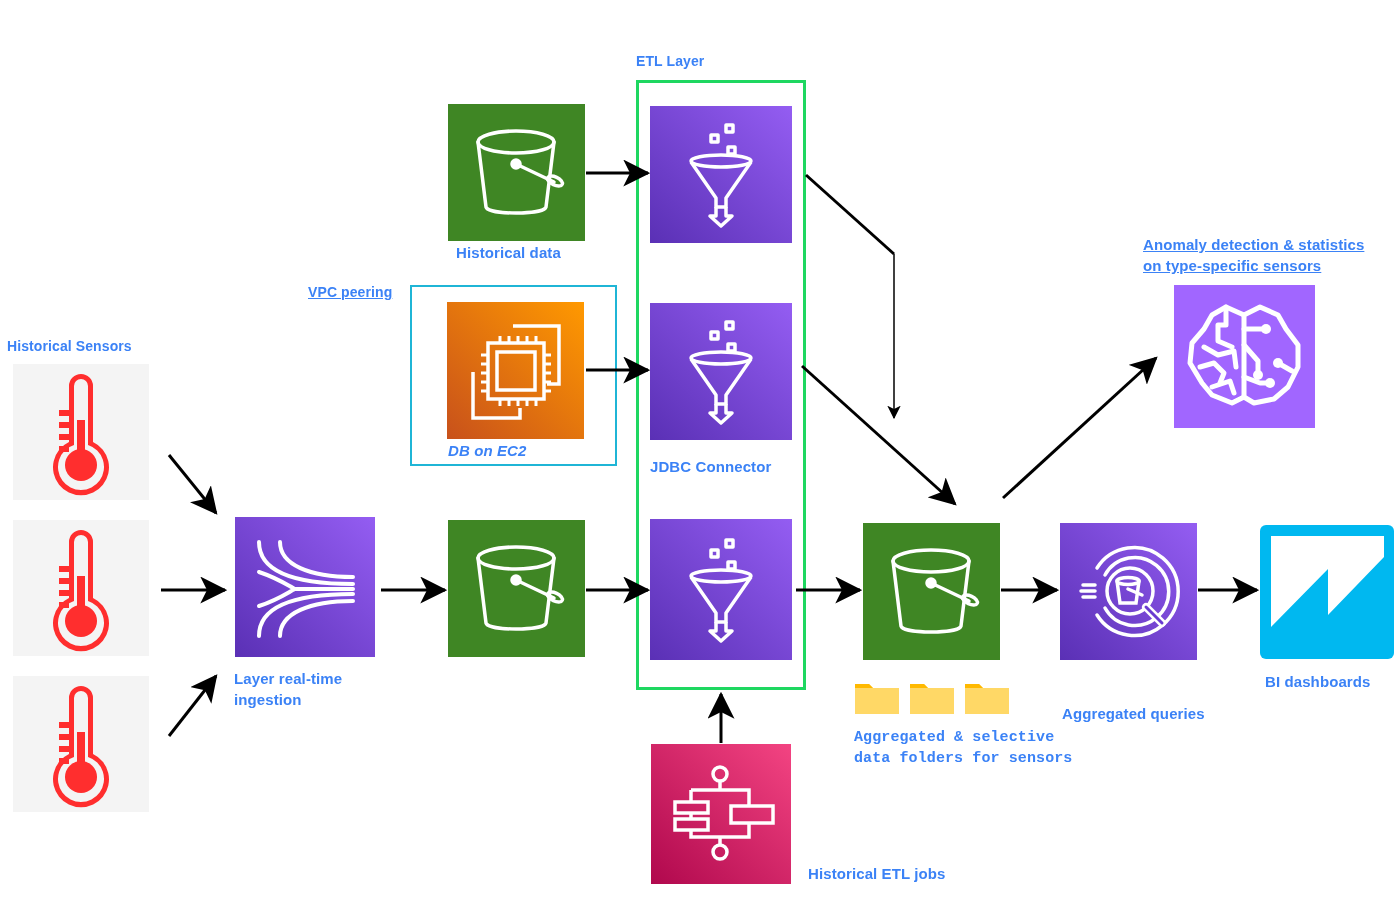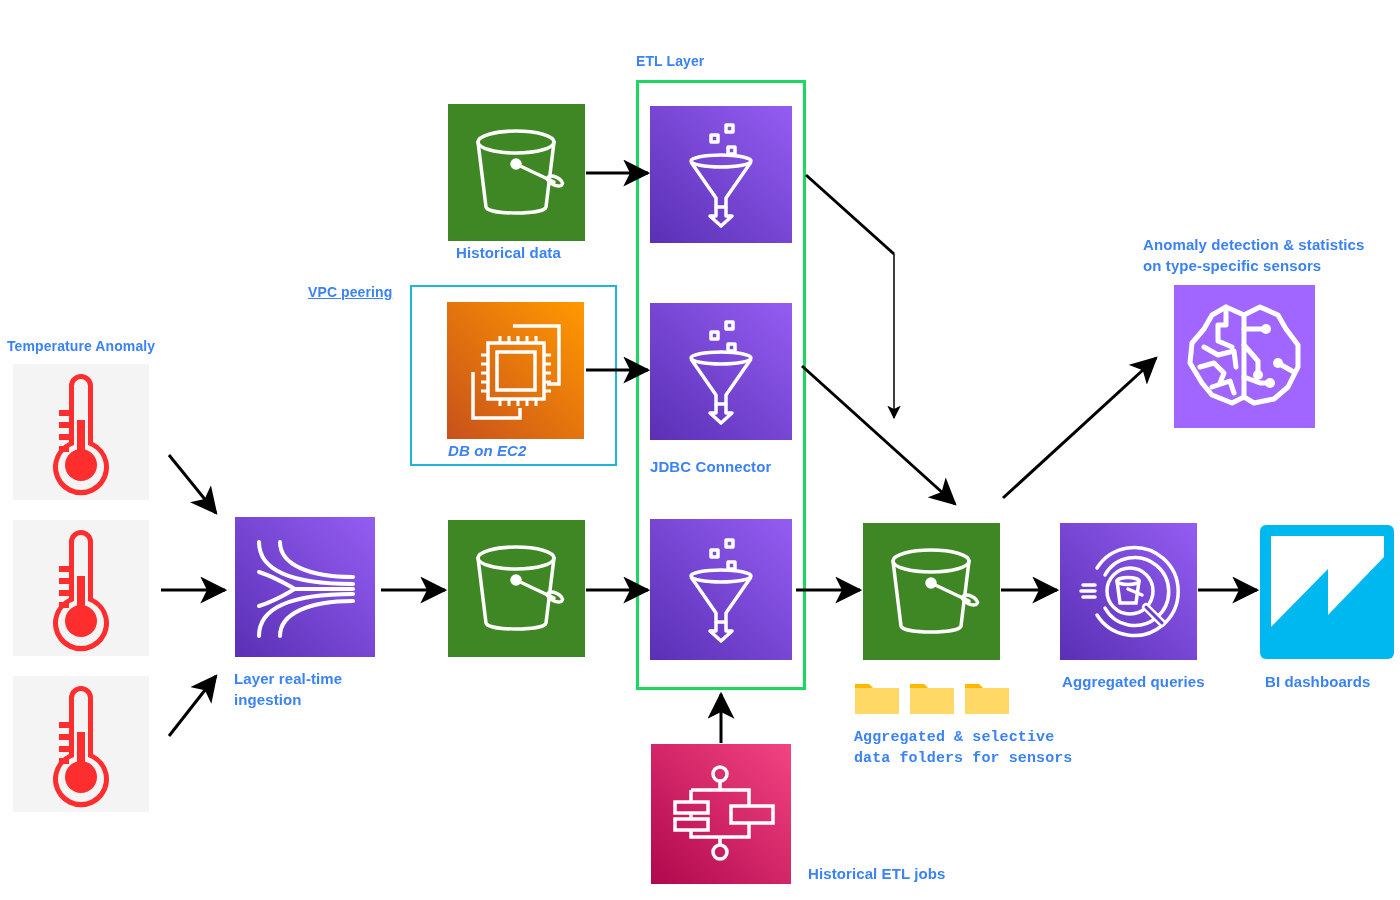--- a/index.html
+++ b/index.html
@@ -35,21 +35,21 @@
     </marker>
   </defs>
 </svg>
 
 <div class="group-box" style="left:636px; top:80px; width:170px; height:610px; border:3px solid #1ed760;"></div>
 <div class="label" style="left:636px; top:51px; font-size:14px;">ETL Layer</div>
 
 <div class="group-box" style="left:410px; top:285px; width:207px; height:181px; border:2px solid #1fb5d6;"></div>
 <div class="label" style="left:308px; top:282px; font-size:14px;text-decoration:underline;">VPC peering</div>
 
-<div class="label" style="left:7px; top:336px; font-size:14px;">Temperature Anomaly</div>
+<div class="label" style="left:7px; top:336px; font-size:14px;">Historical Sensors</div>
 
 <div class="node" style="left:13px; top:364px;">
   <div class="sensor-bg"></div>
   <svg width="136" height="136" viewBox="0 0 136 136" style="position:relative">
     <g fill="#ff2e2e">
       <path d="M56,22 a12,12 0 0 1 24,0 v56 a28,28 0 1 1 -24,0 Z M61,22 v59 a23,23 0 1 0 14,0 v-59 a7,7 0 0 0 -14,0Z" fill-rule="evenodd"></path>
       <rect x="64" y="56" width="8" height="40"></rect>
       <circle cx="68" cy="101" r="16"></circle>
       <rect x="46" y="46" width="10" height="6"></rect>
         <rect x="46" y="58" width="10" height="6"></rect>
@@ -249,21 +249,21 @@
       <circle cx="70" cy="68" r="23"></circle>
       <path d="M86,84 L102,100" stroke-width="8"></path>
       <path d="M86,84 L102,100" stroke="#6a3bd0" stroke-width="3"></path>
       <path d="M23,62 h12 M21,68 h14 M23,74 h12"></path>
       <ellipse cx="68" cy="58" rx="11" ry="3.5"></ellipse>
       <path d="M57,58 L60,80 L76,80 L79,58"></path>
       <path d="M68,66 L82,72"></path>
     </g>
   </svg>
 </div>
-<div class="label" style="left:1062px; top:671px;">Aggregated queries</div>
+<div class="label" style="left:1062px; top:703px;">Aggregated queries</div>
 
 <div class="node" style="left:1260px; top:525px;">
   <svg width="134" height="134" viewBox="0 0 134 134">
     <rect width="134" height="134" rx="6" fill="#00b8f0"></rect>
     <path d="M11,11 L124,11 L124,32 L68,90 L68,44 L11,102 Z" fill="#fff"></path>
   </svg>
 </div>
 <div class="label" style="left:1265px; top:671px;">BI dashboards</div>
 
 <div class="node" style="left:1174px; top:285px;">
@@ -282,21 +282,21 @@
       <path d="M70,92 L86,98 L94,98"></path>
     </g>
     <g fill="#fff">
       <circle cx="92" cy="44" r="5"></circle>
         <circle cx="84" cy="90" r="5"></circle>
         <circle cx="104" cy="78" r="5"></circle>
         <circle cx="96" cy="98" r="5"></circle>
     </g>
   </svg>
 </div>
-<div class="label" style="left:1143px; top:234px;">Anomaly detection &amp; statistics
+<div class="label" style="left:1143px; top:234px;text-decoration:underline;">Anomaly detection &amp; statistics
 on type-specific sensors</div>
 
 <svg id="arrows" width="1400" height="900" viewBox="0 0 1400 900">
   <g stroke="#000" stroke-width="3" fill="none" marker-end="url(#ah)">
     <line x1="169" y1="455" x2="216" y2="513"></line>
     <line x1="161" y1="590" x2="225" y2="590"></line>
     <line x1="169" y1="736" x2="216" y2="676"></line>
     <line x1="381" y1="590" x2="445" y2="590"></line>
     <line x1="586" y1="590" x2="648" y2="590"></line>
     <line x1="586" y1="173" x2="648" y2="173"></line>

